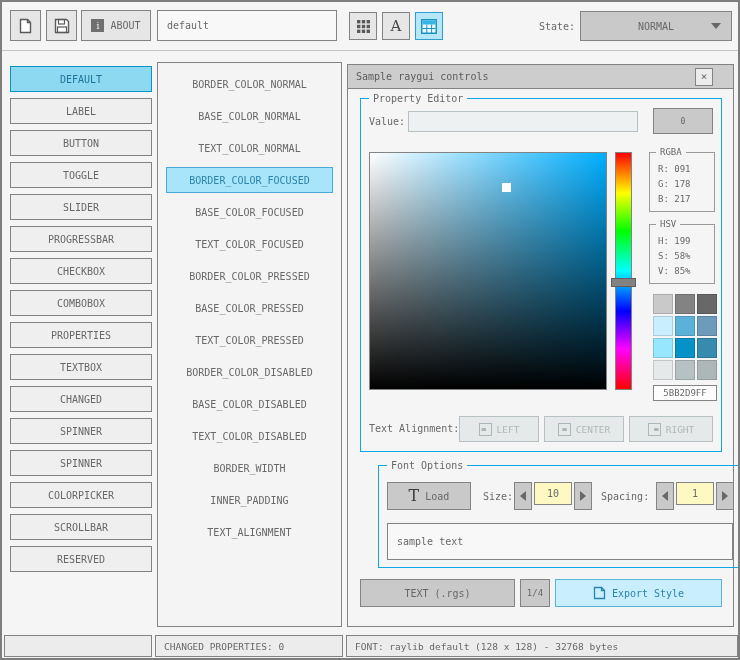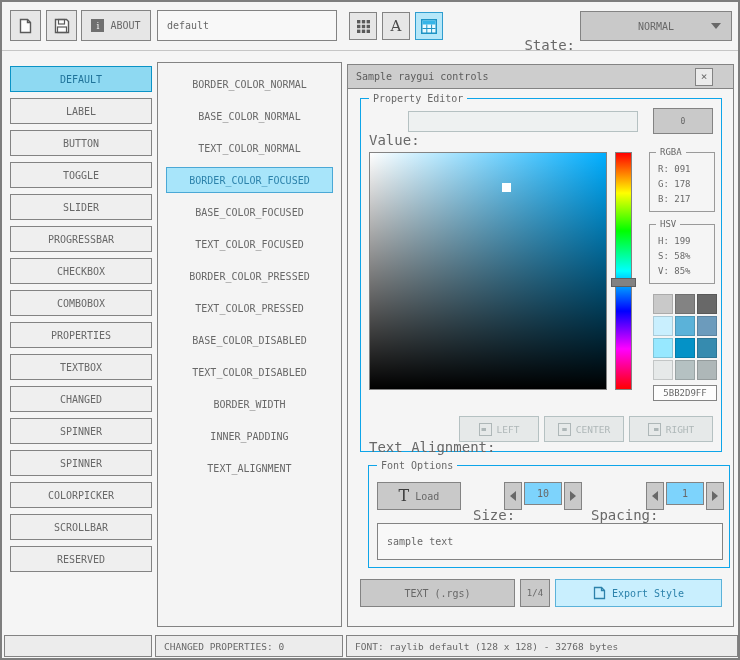--- a/index.html
+++ b/index.html
@@ -54,32 +54,32 @@
   .palette{position:absolute;display:grid;grid-template-columns:repeat(3,20px);grid-auto-rows:20px;gap:2px;}
   .pcell{border:1px solid rgba(0,0,0,0.15);}
   .hexbox{position:absolute;border:1px solid var(--border);background:#fdfdfd;font-size:9px;color:var(--text);
           display:flex;align-items:center;justify-content:center;}
   .dis-label{color:var(--dtext);}
   .alignbtn{position:absolute;height:26px;background:var(--dbase);border:1px solid var(--db);color:var(--dtext);
             display:flex;align-items:center;justify-content:center;gap:5px;font-size:9.5px;}
   .spinner{position:absolute;display:flex;height:28px;gap:2px;}
   .spin-btn{width:18px;height:28px;border:1px solid var(--border);background:var(--base);display:flex;
             align-items:center;justify-content:center;}
-  .spin-val{width:38px;height:23px;border:1px solid var(--border);background:#7dd3fc;display:flex;
+  .spin-val{width:38px;height:23px;border:1px solid var(--border);background:#fef9c3;display:flex;
             align-items:center;justify-content:center;font-size:10px;color:var(--text);}
   .samplebox{position:absolute;border:1px solid var(--border);background:#f8f8f8;font-size:10px;
              color:var(--text);display:flex;align-items:center;padding:0 9px;}
   .export{background:var(--fbase);border-color:var(--fb);color:#2c82ab;}
   .status-seg{position:absolute;height:22px;background:#ececec;border:1px solid var(--border);font-size:9.5px;
               color:var(--text);display:flex;align-items:center;padding:0 8px;white-space:nowrap;}
   .infoicon{width:13px;height:13px;background:#6f6f6f;color:#f5f5f5;font-size:9px;display:flex;
             align-items:center;justify-content:center;font-family:"DejaVu Serif",serif;}
   .serifA{font-family:"DejaVu Serif",serif;font-size:15px;color:#4a4a4a;line-height:1;}
   .serifT{font-family:"DejaVu Serif",serif;font-size:16px;color:#3c3c3c;line-height:1;}
-  .label{font-size:14px;color:var(--text);white-space:nowrap;margin-top:16px;}
+  .label{font-size:10px;color:var(--text);white-space:nowrap;}
 </style>
 </head>
 <body>
 
 <div id="app">
 
   <div class="abs" style="left:0;top:0;width:736px;height:49px">
     <div class="abs btn tbtn" style="left:8px;top:8px;width:31px;height:31px">
       <svg width="15" height="16" viewBox="0 0 15 16">
           <path d="M2.5 1.5h7l3 3v10h-10z" fill="#fdfdfd" stroke="#5a5a5a" stroke-width="1.4"></path>
@@ -153,21 +153,23 @@
   </div>
 
   <div class="abs panel" style="left:155px;top:60px;width:185px;height:565px">
     <div class="prop">BORDER_COLOR_NORMAL</div>
     <div class="prop">BASE_COLOR_NORMAL</div>
     <div class="prop">TEXT_COLOR_NORMAL</div>
     <div class="prop sel">BORDER_COLOR_FOCUSED</div>
     <div class="prop">BASE_COLOR_FOCUSED</div>
     <div class="prop">TEXT_COLOR_FOCUSED</div>
     <div class="prop">BORDER_COLOR_PRESSED</div>
+    <div class="prop">BASE_COLOR_PRESSED</div>
     <div class="prop">TEXT_COLOR_PRESSED</div>
+    <div class="prop">BORDER_COLOR_DISABLED</div>
     <div class="prop">BASE_COLOR_DISABLED</div>
     <div class="prop">TEXT_COLOR_DISABLED</div>
     <div class="prop">BORDER_WIDTH</div>
     <div class="prop">INNER_PADDING</div>
     <div class="prop">TEXT_ALIGNMENT</div>
   </div>
 
   <div class="abs window" style="left:345px;top:62px;width:387px;height:563px">
     <div class="titlebar">
       <span>Sample raygui controls</span>
@@ -237,21 +239,21 @@
       </div>
       <div class="alignbtn" style="left:268px;top:317px;width:84px">
         <svg width="13" height="13" viewBox="0 0 13 13">
             <rect x="0.5" y="0.5" width="12" height="12" fill="none" stroke="currentColor"></rect>
             <rect x="6" y="5" width="4.5" height="3" fill="currentColor"></rect>
           </svg>
         <span>RIGHT</span>
       </div>
     </div>
 
-    <div class="groupbox" style="left:20px;top:400px;width:362px;height:103px">
+    <div class="groupbox" style="left:30px;top:400px;width:362px;height:103px">
       <span class="gtitle">Font Options</span>
 
       <div class="abs btn" style="left:8px;top:16px;width:84px;height:28px">
         <span class="serifT">T</span>
         <span>Load</span>
       </div>
 
       <div class="abs label" style="left:104px;top:25px">Size:</div>
       <div class="spinner" style="left:135px;top:16px">
         <div class="spin-btn">

